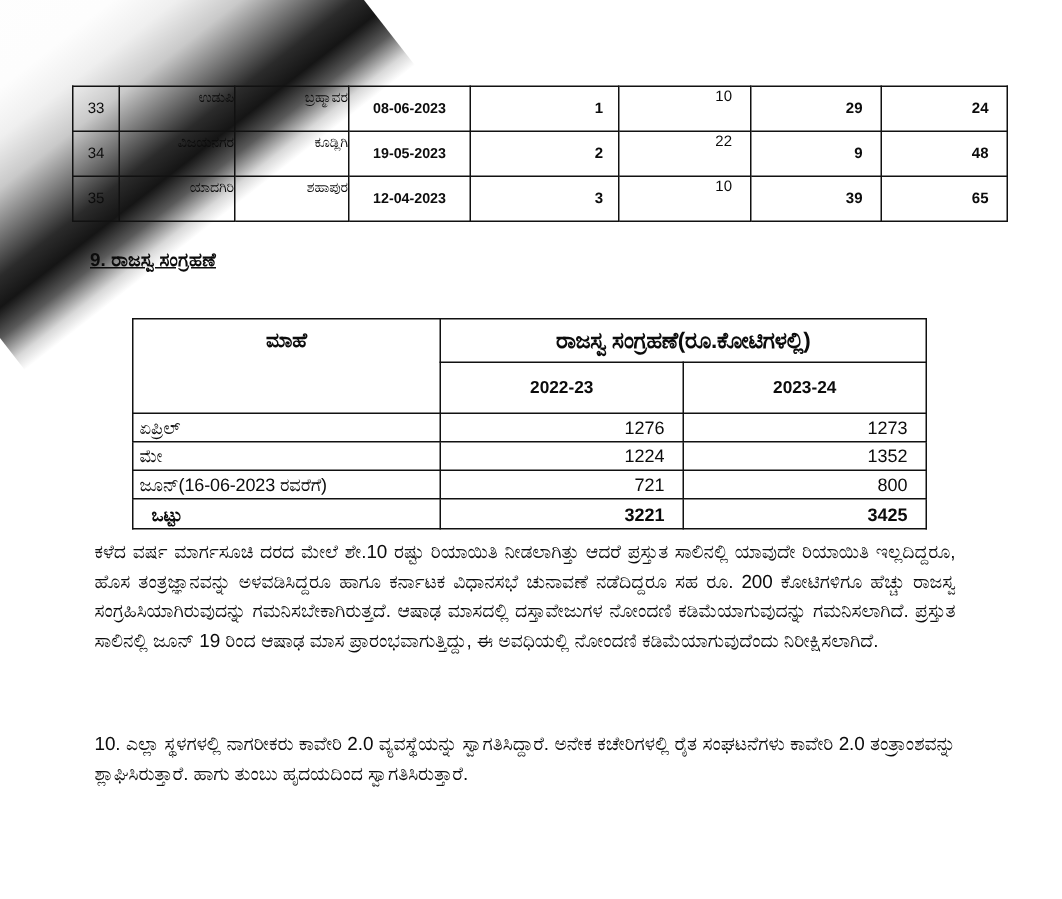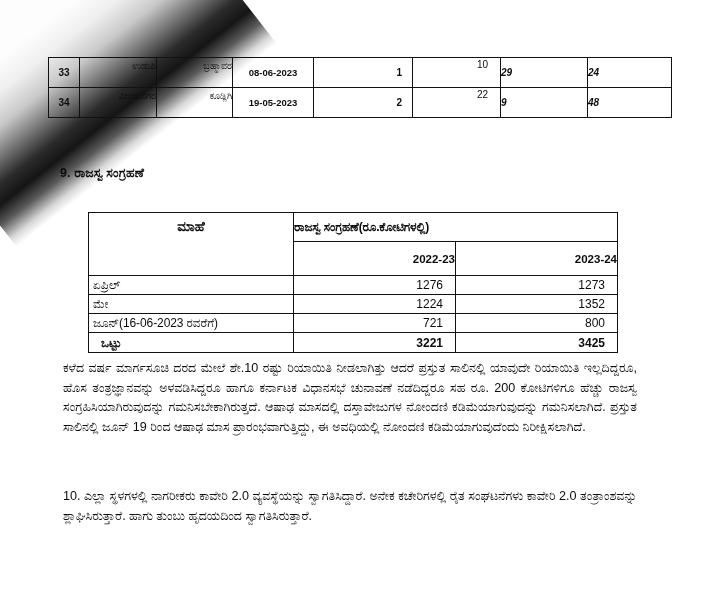--- a/index.html
+++ b/index.html
@@ -64,21 +64,21 @@
     border: 1px solid #111;
     padding: 0;
     vertical-align: middle;
   }
   .top-table td {
     height: 27px;
   }
   .cell-num-left {
     text-align: center;
     font-size: 10px;
-    font-weight: 700;
+    font-weight: 400;
   }
   .cell-kn {
     padding-left: 3px !important;
     font-size: 9.5px;
     vertical-align: top !important;
     padding-top: 2px !important;
     letter-spacing: -0.1px;
     text-align: right;
   }
   .cell-date {
@@ -94,37 +94,37 @@
   }
   .cell-num-top {
     text-align: right;
     padding-right: 12px !important;
     font-size: 10px;
     font-weight: 400;
     vertical-align: top !important;
     padding-top: 1px !important;
   }
   .cell-num-right {
-    text-align: left;
+    text-align: right;
     padding-right: 12px !important;
     font-size: 10px;
     font-weight: 700;
-    font-style: italic;
   }
 
   
   .section-heading {
     position: absolute;
     font-size: 12.5px;
     font-weight: 700;
     letter-spacing: 0.1px;
   }
   #heading-9 {
     left: 60px;
     top: 166px;
+    text-decoration: underline;
   }
 
   
   .rev-table-wrap {
     position: absolute;
     left: 88px;
     top: 212px;
     width: 529px;
   }
   table.rev-table {
@@ -139,28 +139,28 @@
   }
   .rev-head-month {
     text-align: center;
     font-size: 13.5px;
     font-weight: 700;
     height: 56px;
     vertical-align: top;
     padding-top: 6px !important;
   }
   .rev-head-group {
-    text-align: left;
-    font-size: 12px;
+    text-align: center;
+    font-size: 15px;
     font-weight: 700;
     height: 26px;
     letter-spacing: -0.2px;
   }
   .rev-head-year {
-    text-align: right;
+    text-align: center;
     font-size: 11.5px;
     font-weight: 700;
     height: 30px;
   }
   .rev-month-cell {
     padding-left: 4px !important;
     font-size: 12px;
     height: 18px;
     letter-spacing: -0.1px;
     margin-left: 16px;
@@ -236,20 +236,30 @@
       <tr>
         <td class="cell-num-left">34</td>
         <td class="cell-kn">ವಿಜಯನಗರ</td>
         <td class="cell-kn">ಕೂಡ್ಲಿಗಿ</td>
         <td class="cell-date">19-05-2023</td>
         <td class="cell-num-mid">2</td>
         <td class="cell-num-top">22</td>
         <td class="cell-num-right">9</td>
         <td class="cell-num-right">48</td>
       </tr>
+      <tr>
+        <td class="cell-num-left">35</td>
+        <td class="cell-kn">ಯಾದಗಿರಿ</td>
+        <td class="cell-kn">ಶಹಾಪುರ</td>
+        <td class="cell-date">12-04-2023</td>
+        <td class="cell-num-mid">3</td>
+        <td class="cell-num-top">10</td>
+        <td class="cell-num-right">39</td>
+        <td class="cell-num-right">65</td>
+      </tr>
     </tbody>
   </table>
 </div>
 
 <div class="section-heading" id="heading-9">9. ರಾಜಸ್ವ ಸಂಗ್ರಹಣೆ</div>
 
 <div class="rev-table-wrap">
   <table class="rev-table">
     <colgroup>
       <col style="width:205px">

